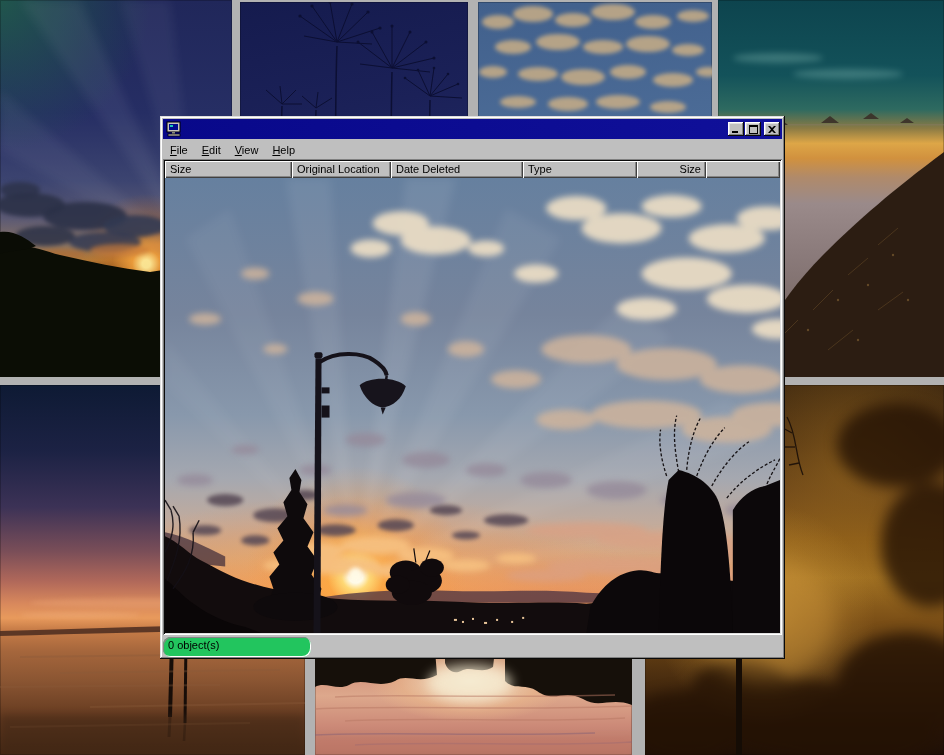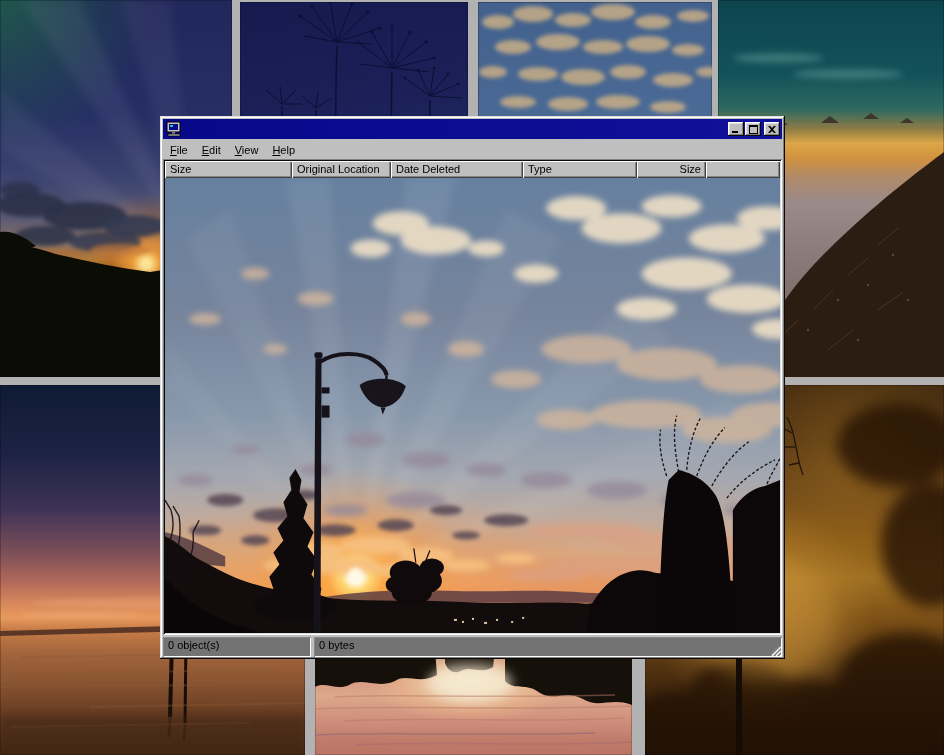--- a/index.html
+++ b/index.html
@@ -63,21 +63,21 @@
   .hcol.right{text-align:right;}
   .photo{flex:1 1 auto;min-height:0;position:relative;overflow:hidden;
     background:
       radial-gradient(circle at 31% 87.5%, rgba(255,255,240,.95) 0 7px, rgba(255,222,120,.9) 14px, rgba(255,170,60,.7) 28px, rgba(248,150,60,.35) 60px, rgba(240,140,60,0) 110px),
       radial-gradient(ellipse 60% 26% at 31% 90%, rgba(255,170,80,.55), rgba(235,150,90,.25) 55%, rgba(235,150,90,0) 78%),
       radial-gradient(ellipse 90% 22% at 62% 92%, rgba(226,140,110,.35), rgba(226,140,110,0) 70%),
       linear-gradient(180deg,#66809f 0%,#76849c 30%,#8898ac 52%,#a5a8b0 66%,#c2ab9c 76%,#d8a87c 84%,#e99d5e 90%,#d98a52 95%,#b06a3a 100%);}
   .photo > svg{position:absolute;inset:0;width:100%;height:100%;display:block;}
   .statusbar{height:20px;flex:0 0 20px;display:flex;gap:3px;margin:2px 1px 0 1px;align-items:stretch;}
   .spanel{box-shadow:inset 1px 1px 0 #868686, inset -1px -1px 0 #ffffff;
-    font-size:11px;color:#000;padding:2px 5px 0 5px;box-sizing:border-box;background:#737373;}
+    font-size:11px;color:#000;padding:2px 5px 0 5px;box-sizing:border-box;background:#22c55e;border-radius:8px;}
   .spanel.p1{flex:0 0 148px;}
   .spanel.p2{flex:1 1 auto;position:relative;}
   .grip{position:absolute;right:1px;bottom:1px;width:13px;height:13px;}
 </style>
 </head>
 <body>
 
 <div class="tile" id="tileA">
   <svg viewBox="0 0 232 377" preserveAspectRatio="none">
     <g style="filter:blur(5px)" fill="#ffffff">
@@ -504,28 +504,15 @@
           <path d="M215,228 l2,7 l3,-7 z" fill="#17141c"></path>
           <rect x="156" y="208" width="8" height="6" fill="#15121a"></rect>
           <rect x="156" y="226" width="8" height="12" fill="#15121a"></rect>
         </g>
       </svg>
     </div>
   </div>
 
   <div class="statusbar">
     <div class="spanel p1">0 object(s)</div>
-    <div class="spanel p2">
-      <span>0 bytes</span>
-      <svg class="grip" viewBox="0 0 13 13">
-        <g stroke-width="1.4">
-          <line x1="3" y1="12" x2="12" y2="3" stroke="#868686"></line>
-            <line x1="4" y1="13" x2="13" y2="4" stroke="#fff"></line>
-          <line x1="7" y1="12" x2="12" y2="7" stroke="#868686"></line>
-            <line x1="8" y1="13" x2="13" y2="8" stroke="#fff"></line>
-          <line x1="11" y1="12" x2="12" y2="11" stroke="#868686"></line>
-            <line x1="12" y1="13" x2="13" y2="12" stroke="#fff"></line>
-        </g>
-      </svg>
-    </div>
   </div>
 
 </div>
 
 </body></html>

